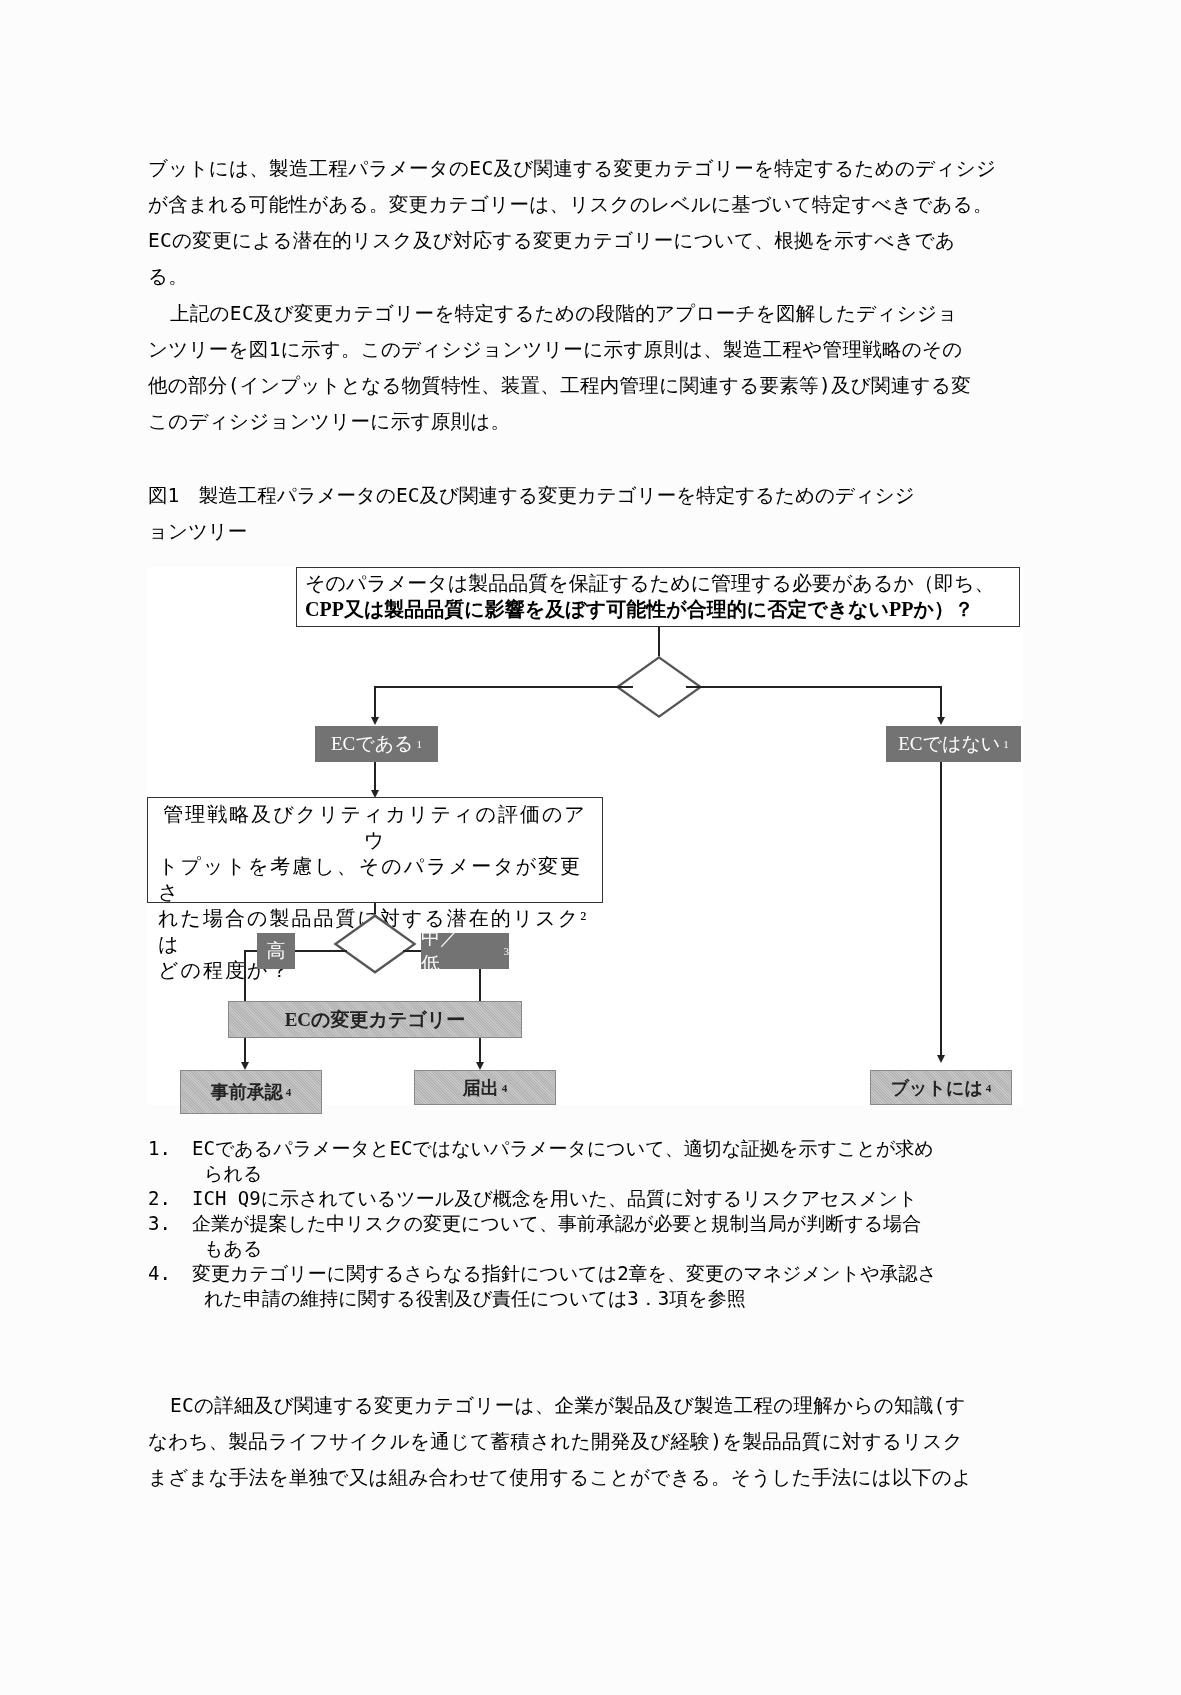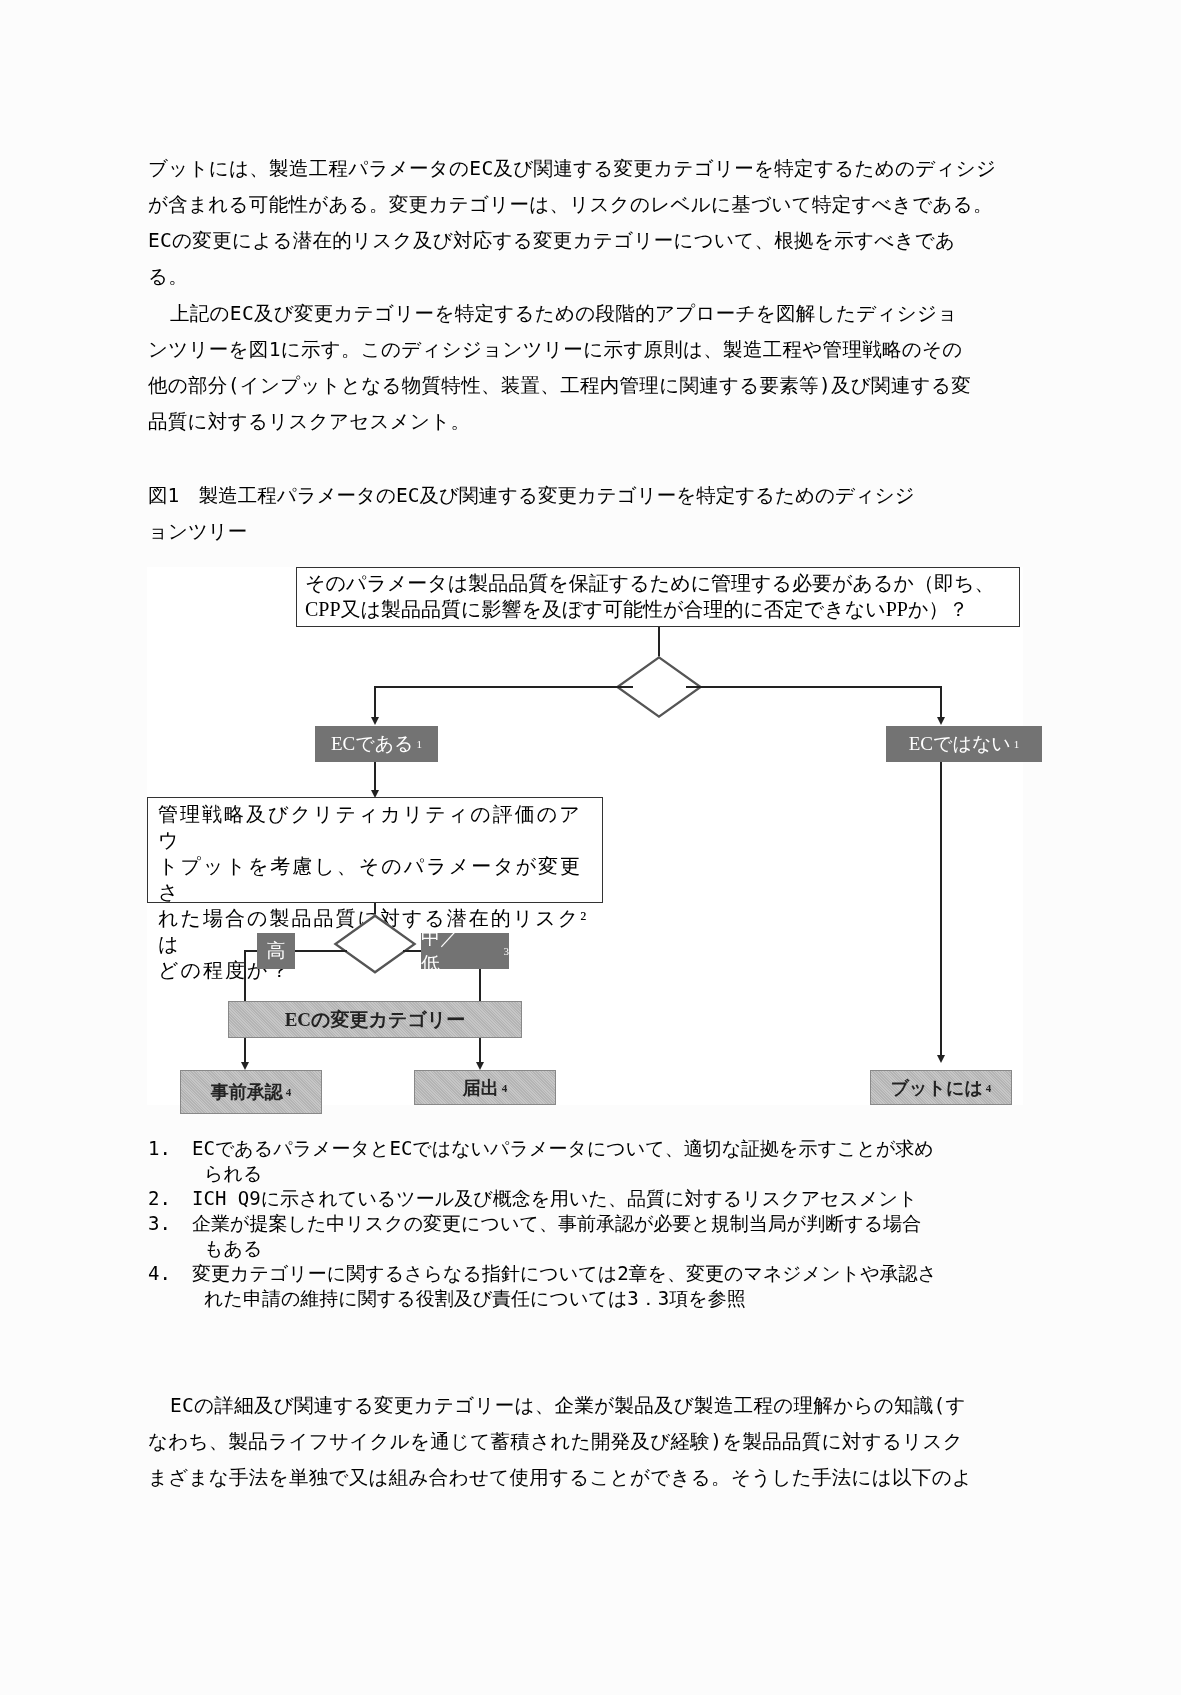--- a/index.html
+++ b/index.html
@@ -32,59 +32,59 @@
 <div class="para" style="top:151px;">
   <p>ブットには、製造工程パラメータのEC及び関連する変更カテゴリーを特定するためのディシジ</p>
   <p>が含まれる可能性がある。変更カテゴリーは、リスクのレベルに基づいて特定すべきである。</p>
   <p>ECの変更による潜在的リスク及び対応する変更カテゴリーについて、根拠を示すべきであ</p>
   <p>る。</p>
 </div>
 <div class="para" style="top:296px;">
   <p class="indent">上記のEC及び変更カテゴリーを特定するための段階的アプローチを図解したディシジョ</p>
   <p>ンツリーを図1に示す。このディシジョンツリーに示す原則は、製造工程や管理戦略のその</p>
   <p>他の部分(インプットとなる物質特性、装置、工程内管理に関連する要素等)及び関連する変</p>
-  <p>品質に対するリスクアセスメント。</p>
+  <p>このディシジョンツリーに示す原則は。</p>
 </div>
 
 <div class="caption" style="top:478px;">
   <div>図1　製造工程パラメータのEC及び関連する変更カテゴリーを特定するためのディシジ</div>
   <div>ョンツリー</div>
 </div>
 
 <div class="figure fig-text">
 
   <div class="box q-box" style="left:149px;top:0px;width:724px;height:60px;flex-direction:column;align-items:flex-start;">
     <div>そのパラメータは製品品質を保証するために管理する必要があるか（即ち、</div>
-    <div style="font-weight:normal;">CPP又は製品品質に影響を及ぼす可能性が合理的に否定できないPPか）？</div>
+    <div style="font-weight:bold;">CPP又は製品品質に影響を及ぼす可能性が合理的に否定できないPPか）？</div>
   </div>
   <div class="line" style="left:511px;top:60px;width:1.5px;height:40px;"></div>
   <div class="arrow" style="left:508px;top:96px;"></div>
   <div class="diamond" style="left:490px;top:98px;"></div>
 
   <div class="line" style="left:227px;top:119px;width:259px;height:1.5px;"></div>
   <div class="line" style="left:539px;top:119px;width:255px;height:1.5px;"></div>
   <div class="line" style="left:227px;top:119px;width:1.5px;height:36px;"></div>
   <div class="arrow" style="left:224px;top:150px;"></div>
   <div class="line" style="left:793px;top:119px;width:1.5px;height:36px;"></div>
   <div class="arrow" style="left:790px;top:150px;"></div>
 
   <div class="box dark" style="left:168px;top:159px;width:123px;height:36px;">
     <span>ECである</span>
       <sup>1</sup>
   </div>
-  <div class="box dark" style="left:739px;top:159px;width:156px;height:36px;">
+  <div class="box dark" style="left:739px;top:159px;width:135px;height:36px;">
     <span>ECではない</span>
       <sup>1</sup>
   </div>
 
   <div class="line" style="left:227px;top:195px;width:1.5px;height:33px;"></div>
   <div class="arrow" style="left:224px;top:223px;"></div>
 
   <div class="box q-box" style="left:0px;top:230px;width:456px;height:106px;flex-direction:column;align-items:flex-start;padding:3px 10px;">
-    <div style="letter-spacing:2px;">管理戦略及びクリティカリティの評価のアウ</div>
+    <div style="letter-spacing:2px;text-align:center;">管理戦略及びクリティカリティの評価のアウ</div>
     <div style="letter-spacing:2px;">トプットを考慮し、そのパラメータが変更さ</div>
     <div style="letter-spacing:2px;">れた場合の製品品質に対する潜在的リスク²は</div>
     <div style="letter-spacing:2px;">どの程度か？</div>
   </div>
 
   <div class="line" style="left:793px;top:195px;width:1.5px;height:298px;"></div>
   <div class="arrow" style="left:790px;top:488px;"></div>
 
   <div class="line" style="left:227px;top:336px;width:1.5px;height:28px;"></div>
   <div class="diamond" style="left:207px;top:356px;width:42px;height:42px;"></div>

